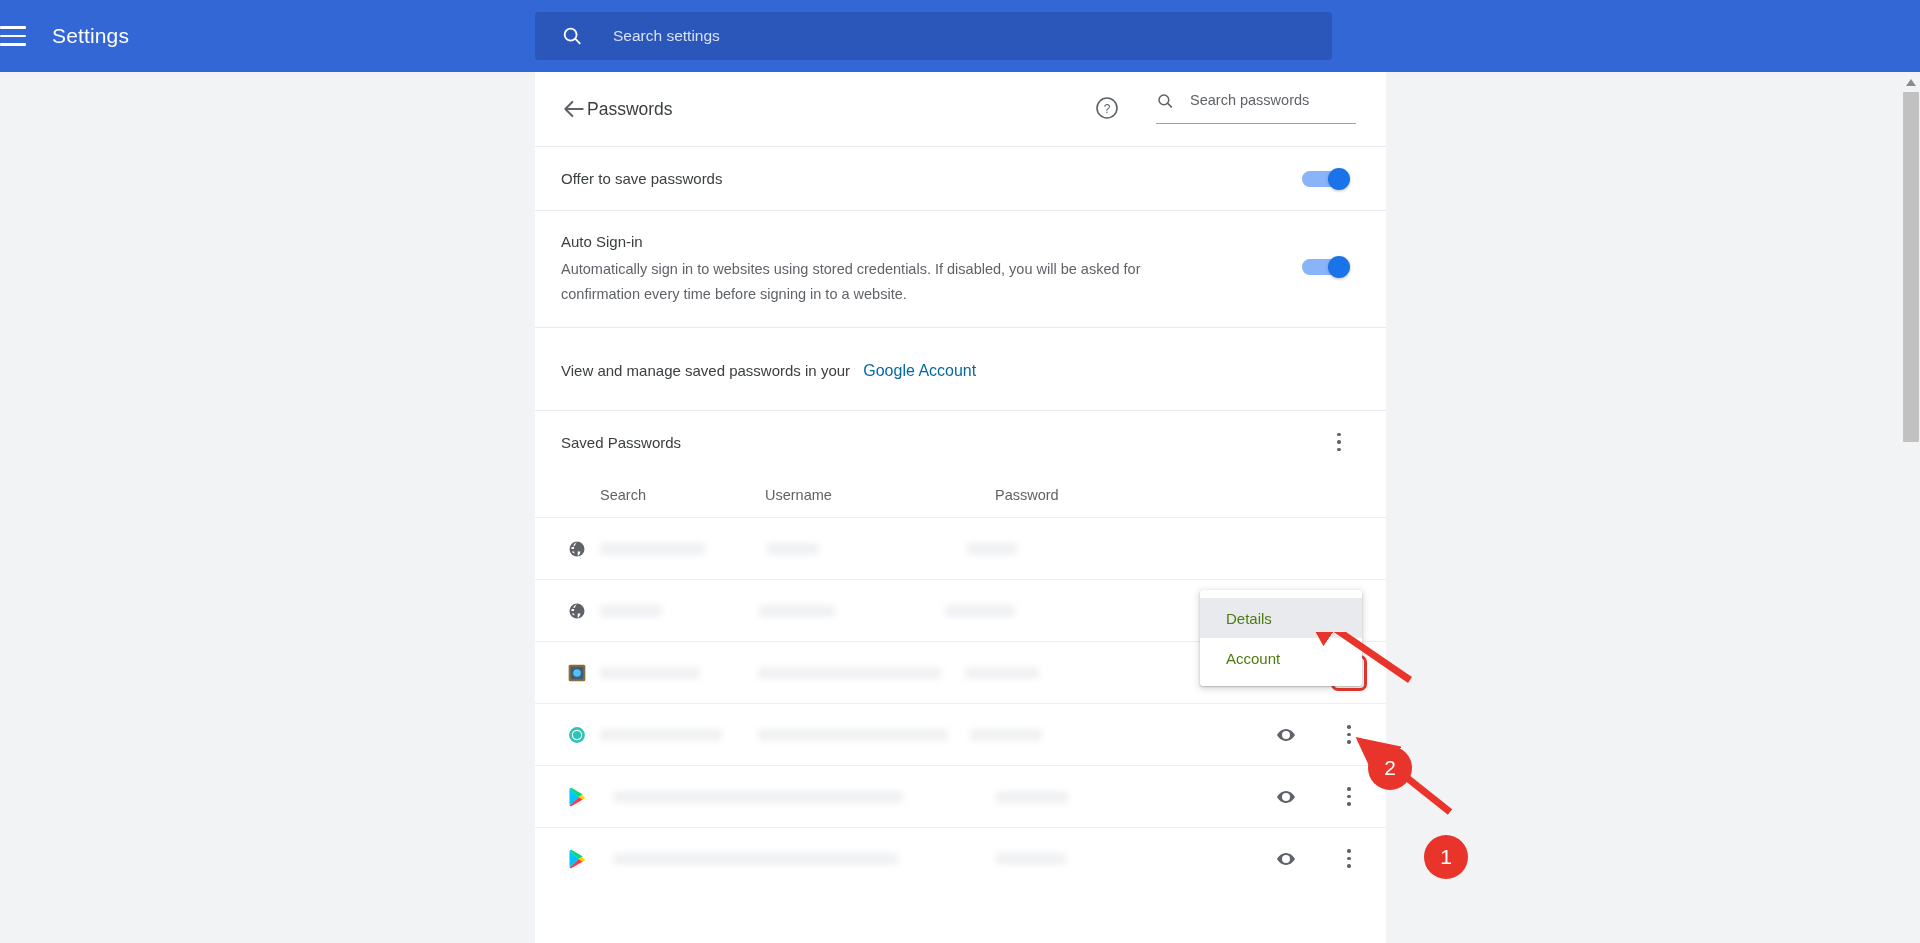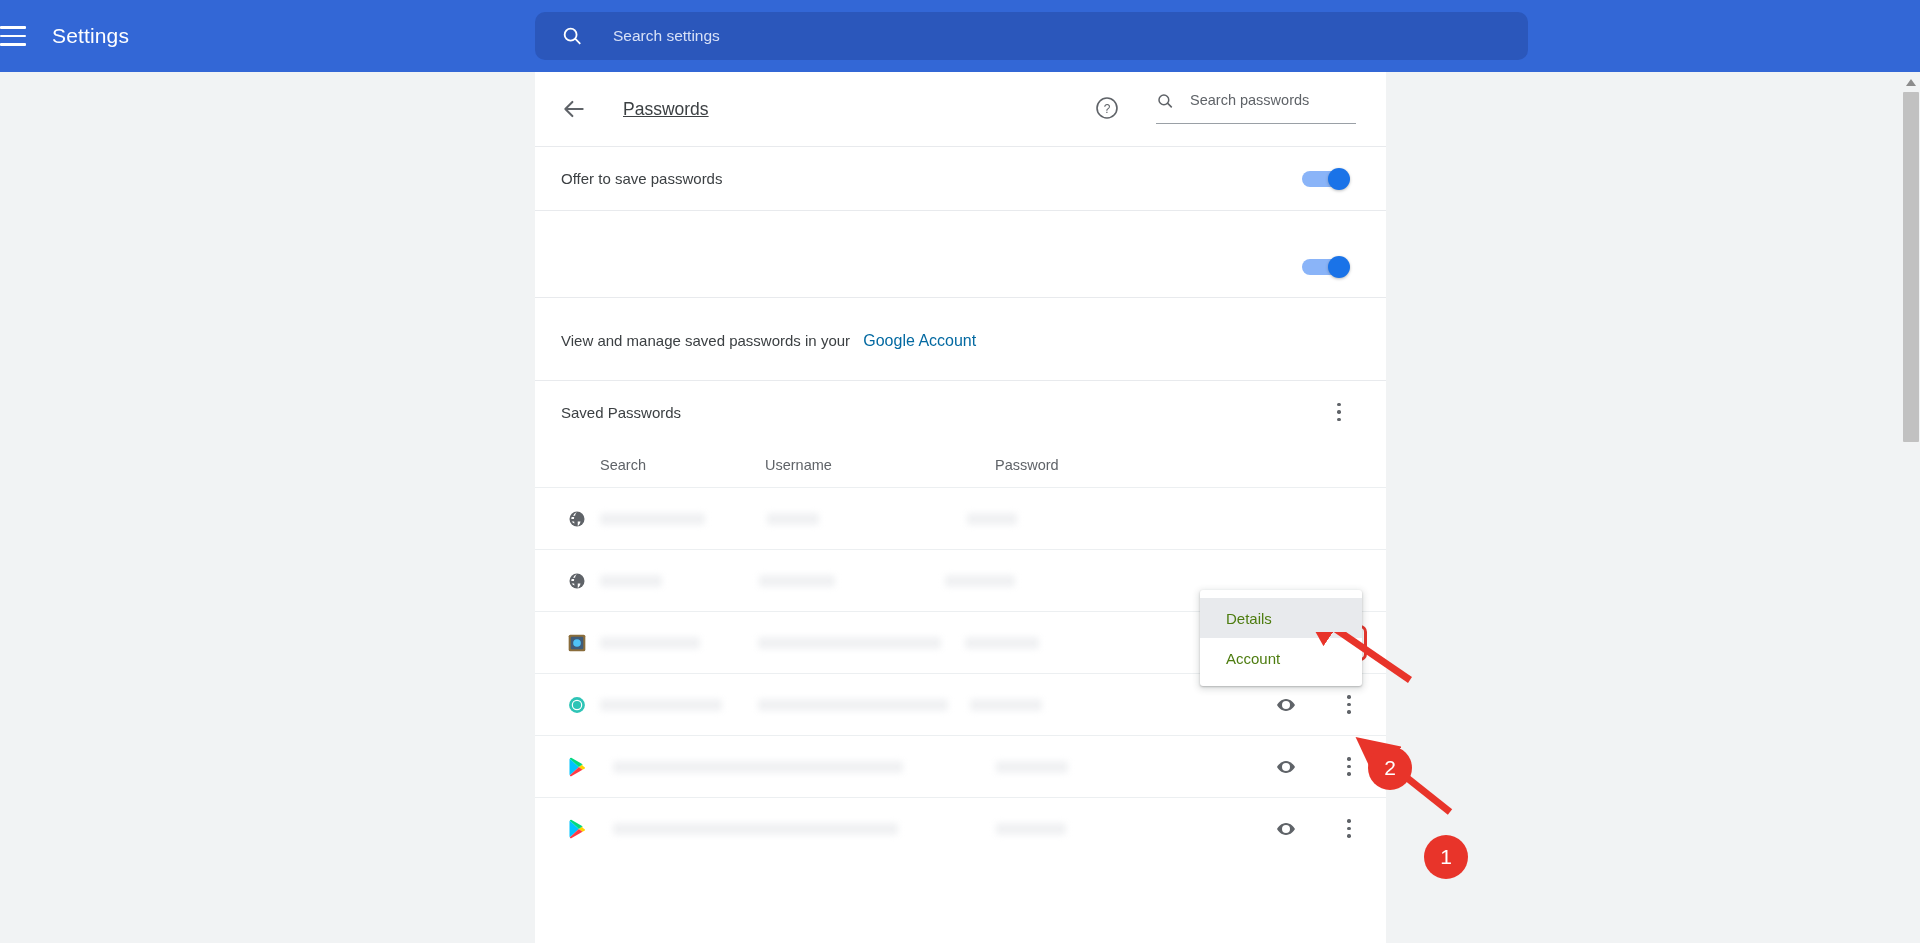--- a/index.html
+++ b/index.html
@@ -18,25 +18,25 @@
     display: flex; align-items: center;
   }
   .topbar-left { display: flex; align-items: center; width: 535px; }
   .hamburger { width: 26px; height: 20px; display: flex; flex-direction: column; justify-content: space-between; cursor: pointer; }
   .hamburger span { display: block; height: 2.6px; background: #ffffff; border-radius: 1px; }
   .topbar-title {
     color: #ffffff; font-size: 21px; font-weight: 400;
     margin-left: 26px; letter-spacing: .15px;
   }
   .searchwrap {
-    width: 993px; height: 48px;
+    width: 797px; height: 48px;
     background: #2b57bb;
     display: flex; align-items: center;
     padding-left: 26px;
-    border-radius: 10px;
+    border-radius: 4px;
   }
   .search-icon { width: 22px; height: 22px; flex: 0 0 22px; }
   .search-icon svg { display: block; }
   .search-input {
     border: 0; background: transparent; outline: none;
     color: #ffffff; font-size: 15.5px;
     font-family: "Liberation Sans", sans-serif;
     margin-left: 30px; width: 700px;
   }
   .search-input::placeholder { color: #d7e0f7; opacity: 1; }
@@ -48,21 +48,21 @@
     width: 851px; min-height: 871px;
     background: #ffffff;
   }
 
   
   .card-head {
     height: 74px; display: flex; align-items: center;
     padding: 0 0 0 26px; position: relative;
   }
   .back-arrow { width: 26px; height: 26px; cursor: pointer; }
-  .page-title { font-size: 17.5px; color: #3c4043; margin-left: 36px; font-weight: 400; text-decoration: underline; }
+  .page-title { font-size: 17.5px; color: #3c4043; font-weight: 400; }
   .head-right { position: absolute; right: 30px; top: 20px; display: flex; align-items: flex-end; }
   .help-icon { width: 26px; height: 26px; cursor: pointer; margin-bottom: 3px; }
   .pw-search {
     margin-left: 36px; display: flex; align-items: flex-start;
     border-bottom: 1px solid #9aa0a6; width: 200px; padding-bottom: 13px;
   }
   .pw-search .mini-search { width: 18px; height: 18px; flex: 0 0 18px; }
   .pw-search input {
     border: 0; outline: none; background: transparent;
     font-size: 14.5px; color: #3c4043; margin-left: 16px; width: 160px;
@@ -216,20 +216,22 @@
         <div class="srow-label">Offer to save passwords</div>
       </div>
       <div class="toggle">
         <div class="track"></div>
         <div class="knob"></div>
       </div>
     </div>
 
     <div class="srow tall">
       <div class="srow-text">
+        <div class="srow-label">Auto Sign-in</div>
+        <div class="srow-sub">Automatically sign in to websites using stored credentials. If disabled, you will be asked for confirmation every time before signing in to a website.</div>
       </div>
       <div class="toggle tog-top">
         <div class="track"></div>
         <div class="knob"></div>
       </div>
     </div>
 
     <div class="acct-row">
       <span class="acct-text">View and manage saved passwords in your </span><a class="acct-link">Google Account</a>
     </div>

